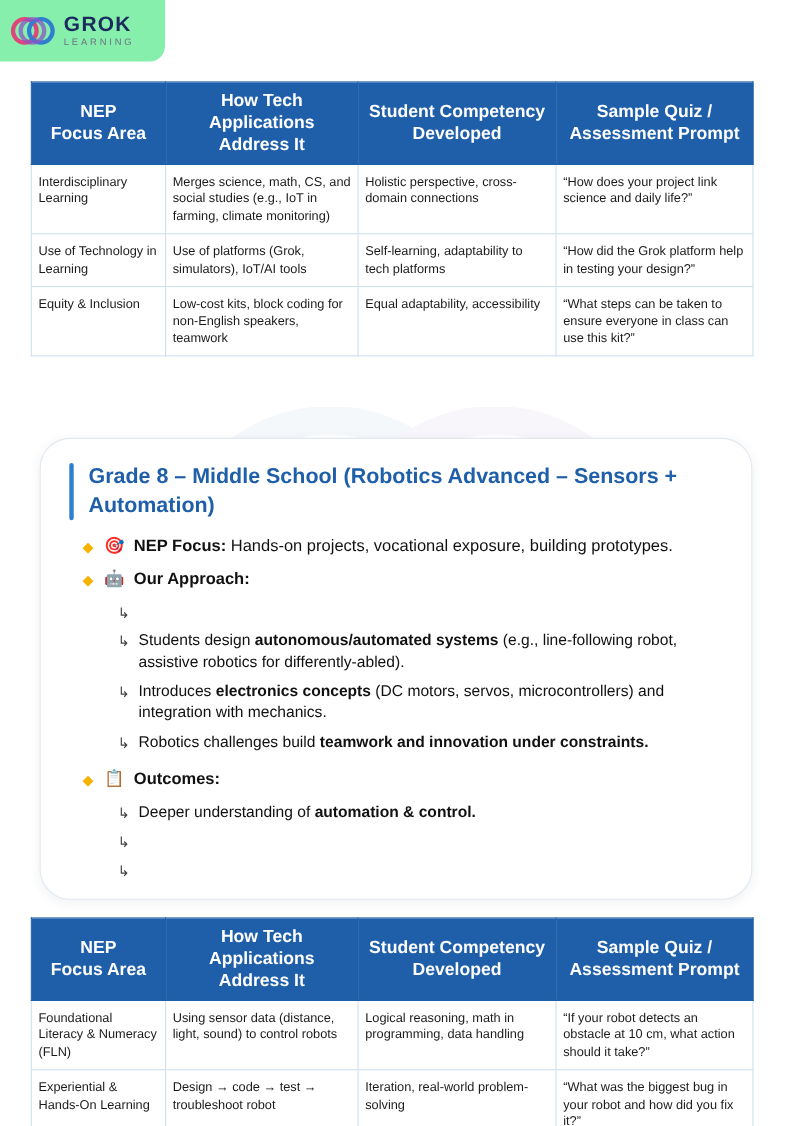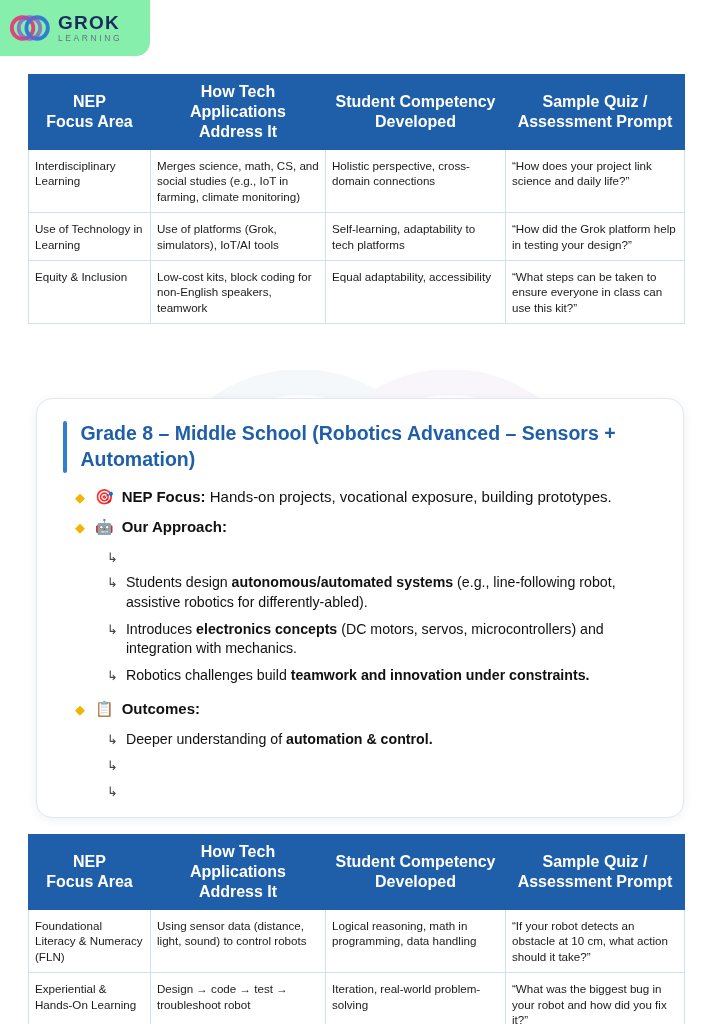--- a/index.html
+++ b/index.html
@@ -85,21 +85,21 @@
   #table-top { top: 74px; }
   #table-bottom { top: 834px; }
 
   
   .card {
     position: absolute;
     left: 36px; top: 398px;
     width: 648px; height: 420px;
     background: #ffffff;
     border: 1px solid #e3e8ef;
-    border-radius: 16px;
+    border-radius: 28px;
     box-shadow: 0 2px 10px rgba(30,50,90,0.07);
     padding: 22px 26px 18px 26px;
     z-index: 3;
   }
   .card-title-wrap {
     display: flex;
     align-items: flex-start;
     margin-bottom: 14px;
   }
   .card-bar {

